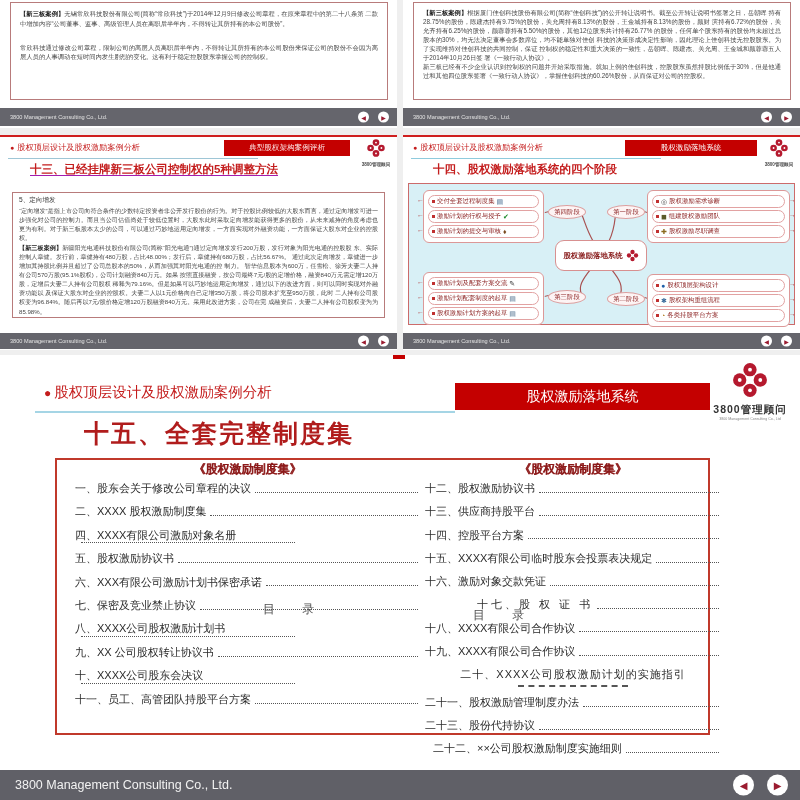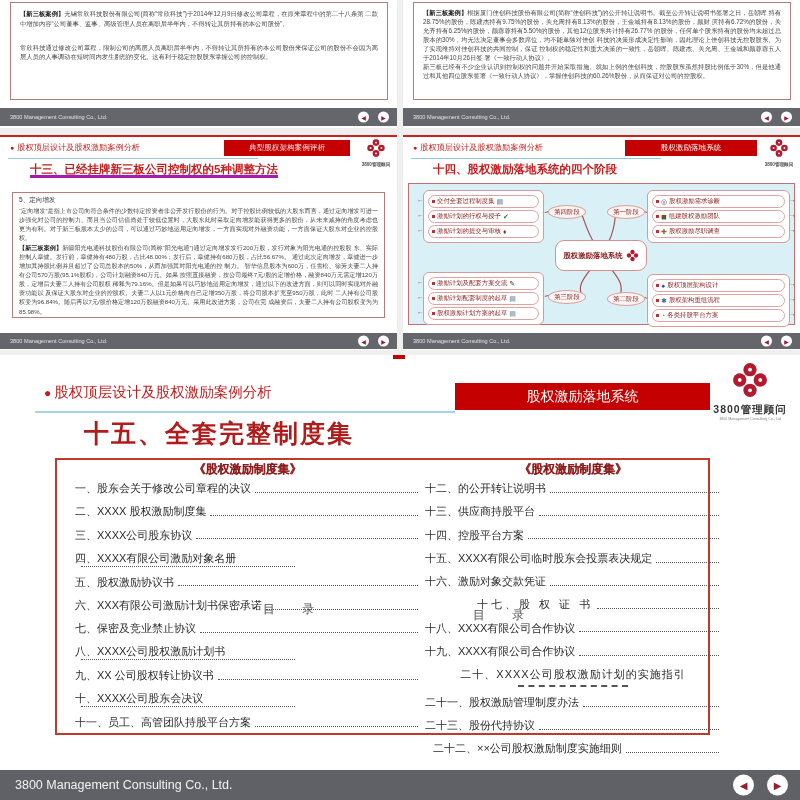--- a/index.html
+++ b/index.html
@@ -37,21 +37,21 @@
   #t3 .sunderline { width:250px; } #t4 .sunderline { width:250px; background:#8fcbdd; }
   .sbadge { position:absolute; top:5px; height:16px; background:#c40000; color:#fff;
     font-size:7.6px; display:flex; align-items:center; justify-content:center; }
   #t3 .sbadge { left:224px; width:126px; color:#ffecec; }
   #t4 .sbadge { left:222px; width:132px; }
   .brand-sm { position:absolute; right:4px; top:3px; width:34px; text-align:center; }
   .brand-sm svg { width:20px; height:20px; }
   .brand-sm .bcn { font-size:4.6px; color:#4a4a4a; font-weight:bold; }
   .stitle { position:absolute; left:30px; top:27px; font-size:11.5px; font-weight:bold; color:#c41e1e; line-height:1.35; }
   #t3 .stitle { width:248px; }
-  #t3 .stitle span { border-bottom:3px solid #a21caf; }
+  #t3 .stitle span { border-bottom:1px solid #a21caf; }
 
   #t3 .body-box { position:absolute; left:12px; right:12px; top:57px; height:126px;
     border:1px solid #b87b7b; padding:3px 6px; overflow:hidden; }
   #t3 .pt { font-size:6.6px; color:#333; margin-bottom:1px; }
   #t3 .ptext { font-size:6.1px; line-height:1.5; }
 
   
   .diagram { position:absolute; left:5px; right:5px; top:48px; height:142px; background:#d8f0f6;
     border:1px solid #cc6b6b; }
   .mm-svg { position:absolute; left:0; top:0; width:100%; height:100%; }
@@ -349,24 +349,20 @@
     <div class="colhead">《股权激励制度集》</div>
     <div class="ghost ghost-l">目  录</div>
     <div class="toc-item">
         <span>一、股东会关于修改公司章程的决议</span>
         <span class="leader"></span>
       </div>
     <div class="toc-item">
         <span>二、XXXX 股权激励制度集</span>
         <span class="leader"></span>
       </div>
-    <div class="toc-item">
-        <span>三、XXXX公司股东协议</span>
-        <span class="leader"></span>
-      </div>
     <div class="toc-item" style="margin-bottom:4px">
         <span>四、XXXX有限公司激励对象名册</span>
       </div>
     <div class="dotsrow"></div>
     <div class="toc-item">
         <span>五、股权激励协议书</span>
         <span class="leader"></span>
       </div>
     <div class="toc-item">
         <span>六、XXX有限公司激励计划书保密承诺</span>
@@ -391,21 +387,21 @@
     <div class="toc-item">
         <span>十一、员工、高管团队持股平台方案</span>
         <span class="leader"></span>
       </div>
   </div>
 
   <div class="col col-r">
     <div class="colhead">《股权激励制度集》</div>
     <div class="ghost ghost-r">目  录</div>
     <div class="toc-item">
-        <span>十二、的公开转让说明书</span>
+        <span>十二、股权激励协议书</span>
         <span class="leader"></span>
       </div>
     <div class="toc-item">
         <span>十三、供应商持股平台</span>
         <span class="leader"></span>
       </div>
     <div class="toc-item">
         <span>十四、控股平台方案</span>
         <span class="leader"></span>
       </div>

